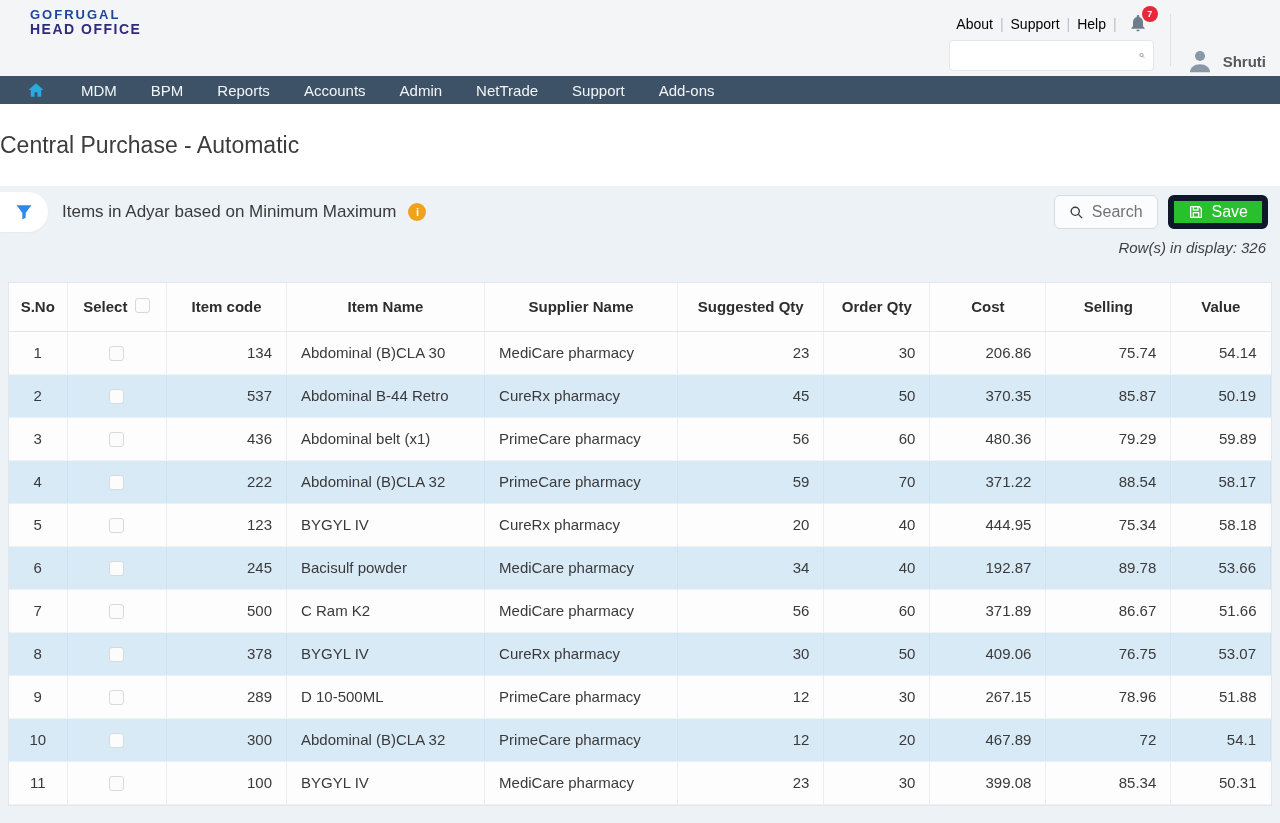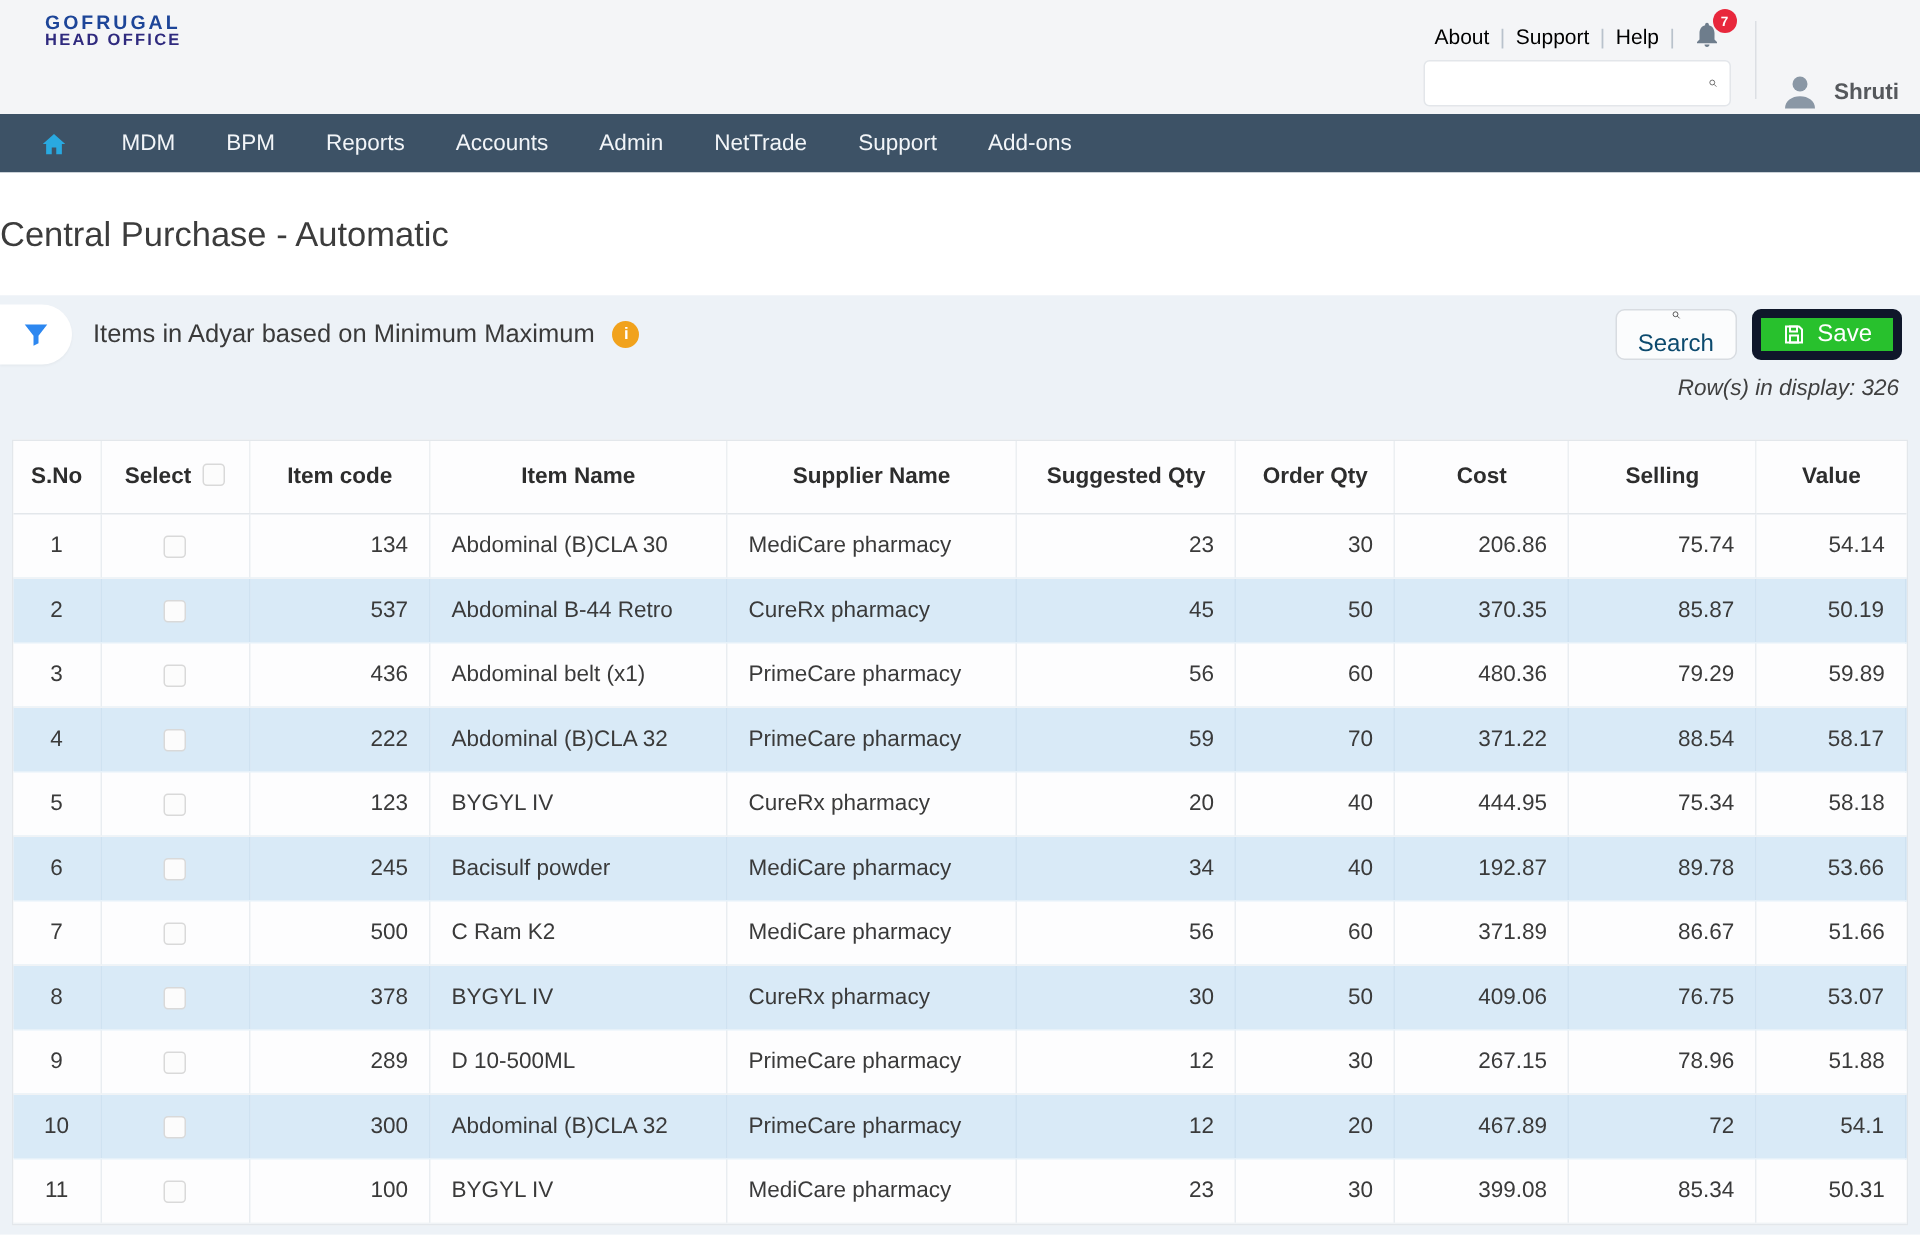--- a/index.html
+++ b/index.html
@@ -18,21 +18,21 @@
     display: flex;
     justify-content: space-between;
     align-items: flex-start;
     padding: 8px 14px 0 30px;
   }
   .logo { line-height: 1; cursor: pointer; }
   .logo-line1 { font-size: 13px; font-weight: bold; letter-spacing: 2px; color: #1d4598; }
   .logo-line2 { font-size: 34px; font-weight: bold; letter-spacing: -1px; margin-top: 1px; }
   .logo-retail { color: #e6222e; }
   .logo-easy { color: #2f2a7e; }
-  .logo-line3 { font-size: 11px; font-weight: bold; letter-spacing: 1.5px; color: #2f2a7e; text-align: center; padding-right: 4px; margin-top: 1px; }
+  .logo-line3 { font-size: 14px; font-weight: bold; letter-spacing: 1.5px; color: #2f2a7e; text-align: center; padding-right: 4px; margin-top: 1px; }
 
   .header-right { display: flex; align-items: flex-start; padding-top: 4px; }
   .links-and-search { display: flex; flex-direction: column; align-items: flex-end; }
   .header-links { display: flex; align-items: center; font-size: 14px; color: #4a90d2; gap: 7px; height: 24px; }
   .header-link { color: #000000; cursor: pointer; }
   .link-sep { color: #b9c2cc; }
   .bell-wrap { position: relative; margin-left: 4px; width: 26px; height: 24px; }
   .badge {
     position: absolute; top: -6px; left: 14px;
     min-width: 16px; height: 16px; border-radius: 8px;
@@ -48,21 +48,21 @@
   .search-box input {
     flex: 1; border: none; outline: none; font-size: 14px; background: transparent;
     font-family: "Liberation Sans", sans-serif;
   }
   .header-divider { width: 1px; height: 52px; background: #dcdfe4; margin: 2px 14px 0 16px; }
   .user-area { display: flex; align-items: center; gap: 8px; margin-top: 34px; cursor: pointer; }
   .user-name { font-size: 15px; font-weight: bold; color: #55585c; }
 
   
   .nav {
-    height: 39px;
+    height: 28px;
     background: #3d5266;
     display: flex; align-items: center;
     padding-left: 16px;
     gap: 0;
   }
   .nav-home { padding: 0 18px 0 10px; display: flex; align-items: center; cursor: pointer; }
   .nav-item {
     color: #f2f5f8; font-size: 15px; padding: 0 17px;
     cursor: pointer; line-height: 39px;
   }
@@ -91,21 +91,21 @@
     display: inline-flex; align-items: center; justify-content: center;
     margin-left: 12px; cursor: pointer;
   }
   .filter-actions { margin-left: auto; display: flex; gap: 10px; padding-right: 12px; }
   .btn {
     height: 34px; border-radius: 6px; font-size: 16px;
     display: inline-flex; align-items: center; gap: 8px;
     padding: 0 14px; cursor: pointer;
     font-family: "Liberation Sans", sans-serif;
   }
-  .btn-search { background: #fbfcfd; border: 1px solid #d8dce1; color: #0c4a6e; flex-direction: column; }
+  .btn-search { background: #fbfcfd; border: 1px solid #d8dce1; color: #737373; }
   .btn-save { background: #28c12d; border: 6px solid #0f172a; color: #fff; }
   .rows-display {
     text-align: right; padding-right: 14px; margin-top: 7px;
     font-size: 15px; font-style: italic; color: #3f3f3f;
   }
 
   
   .table-wrap { margin: 26px 8px 0 8px; background: #fff; border: 1px solid #e3e7eb; }
   table { width: 100%; border-collapse: collapse; table-layout: fixed; }
   thead th {

